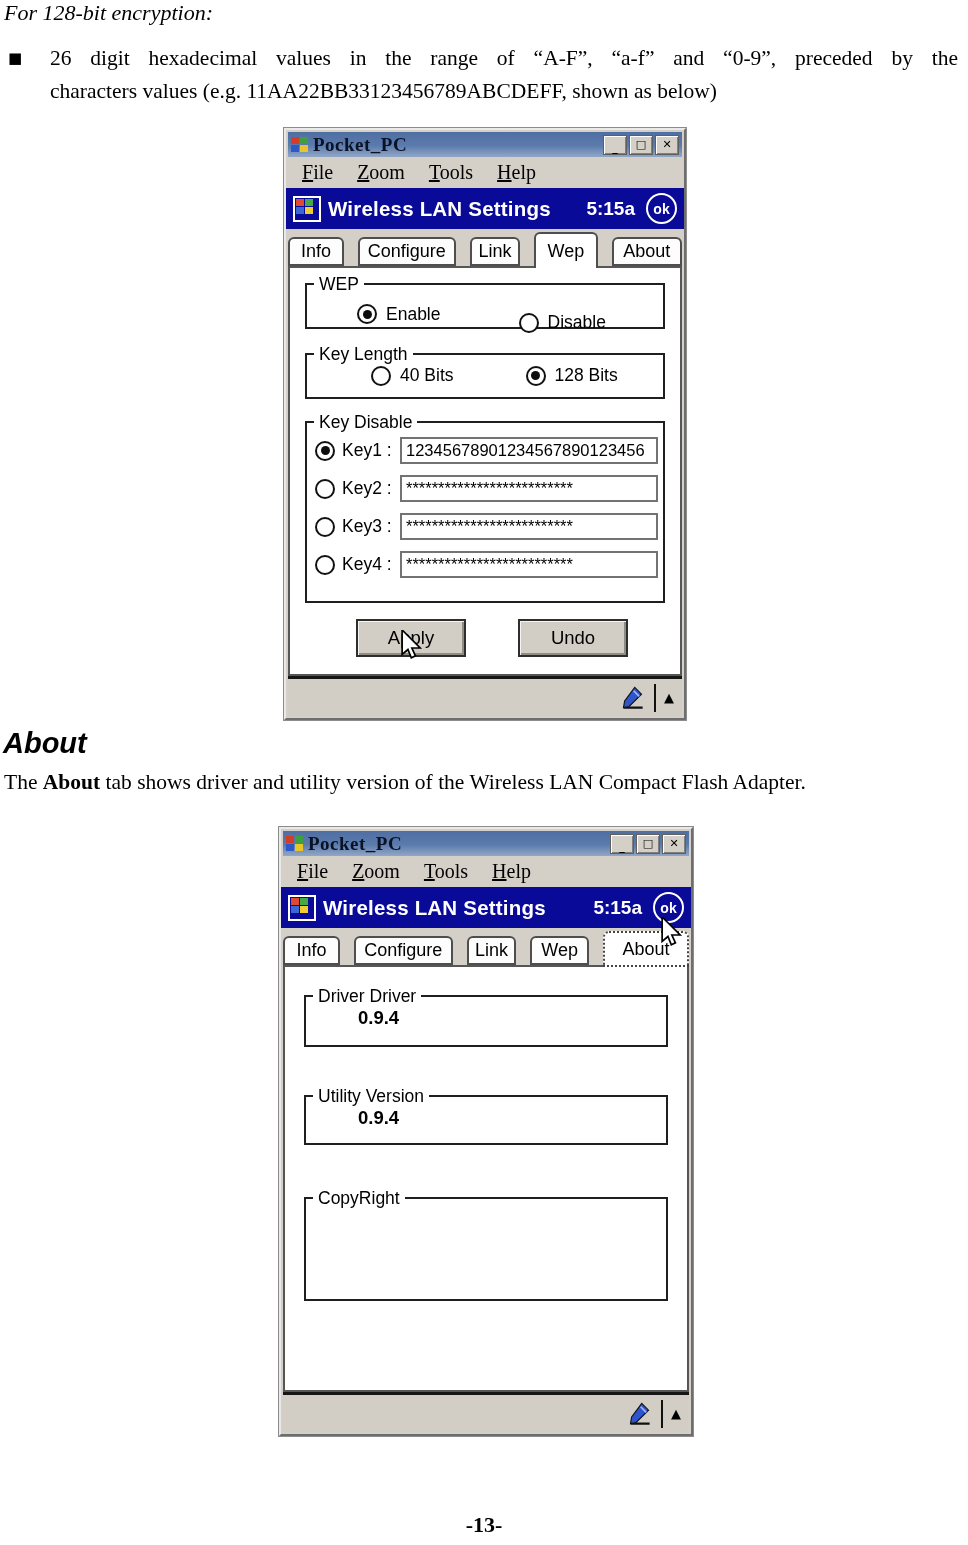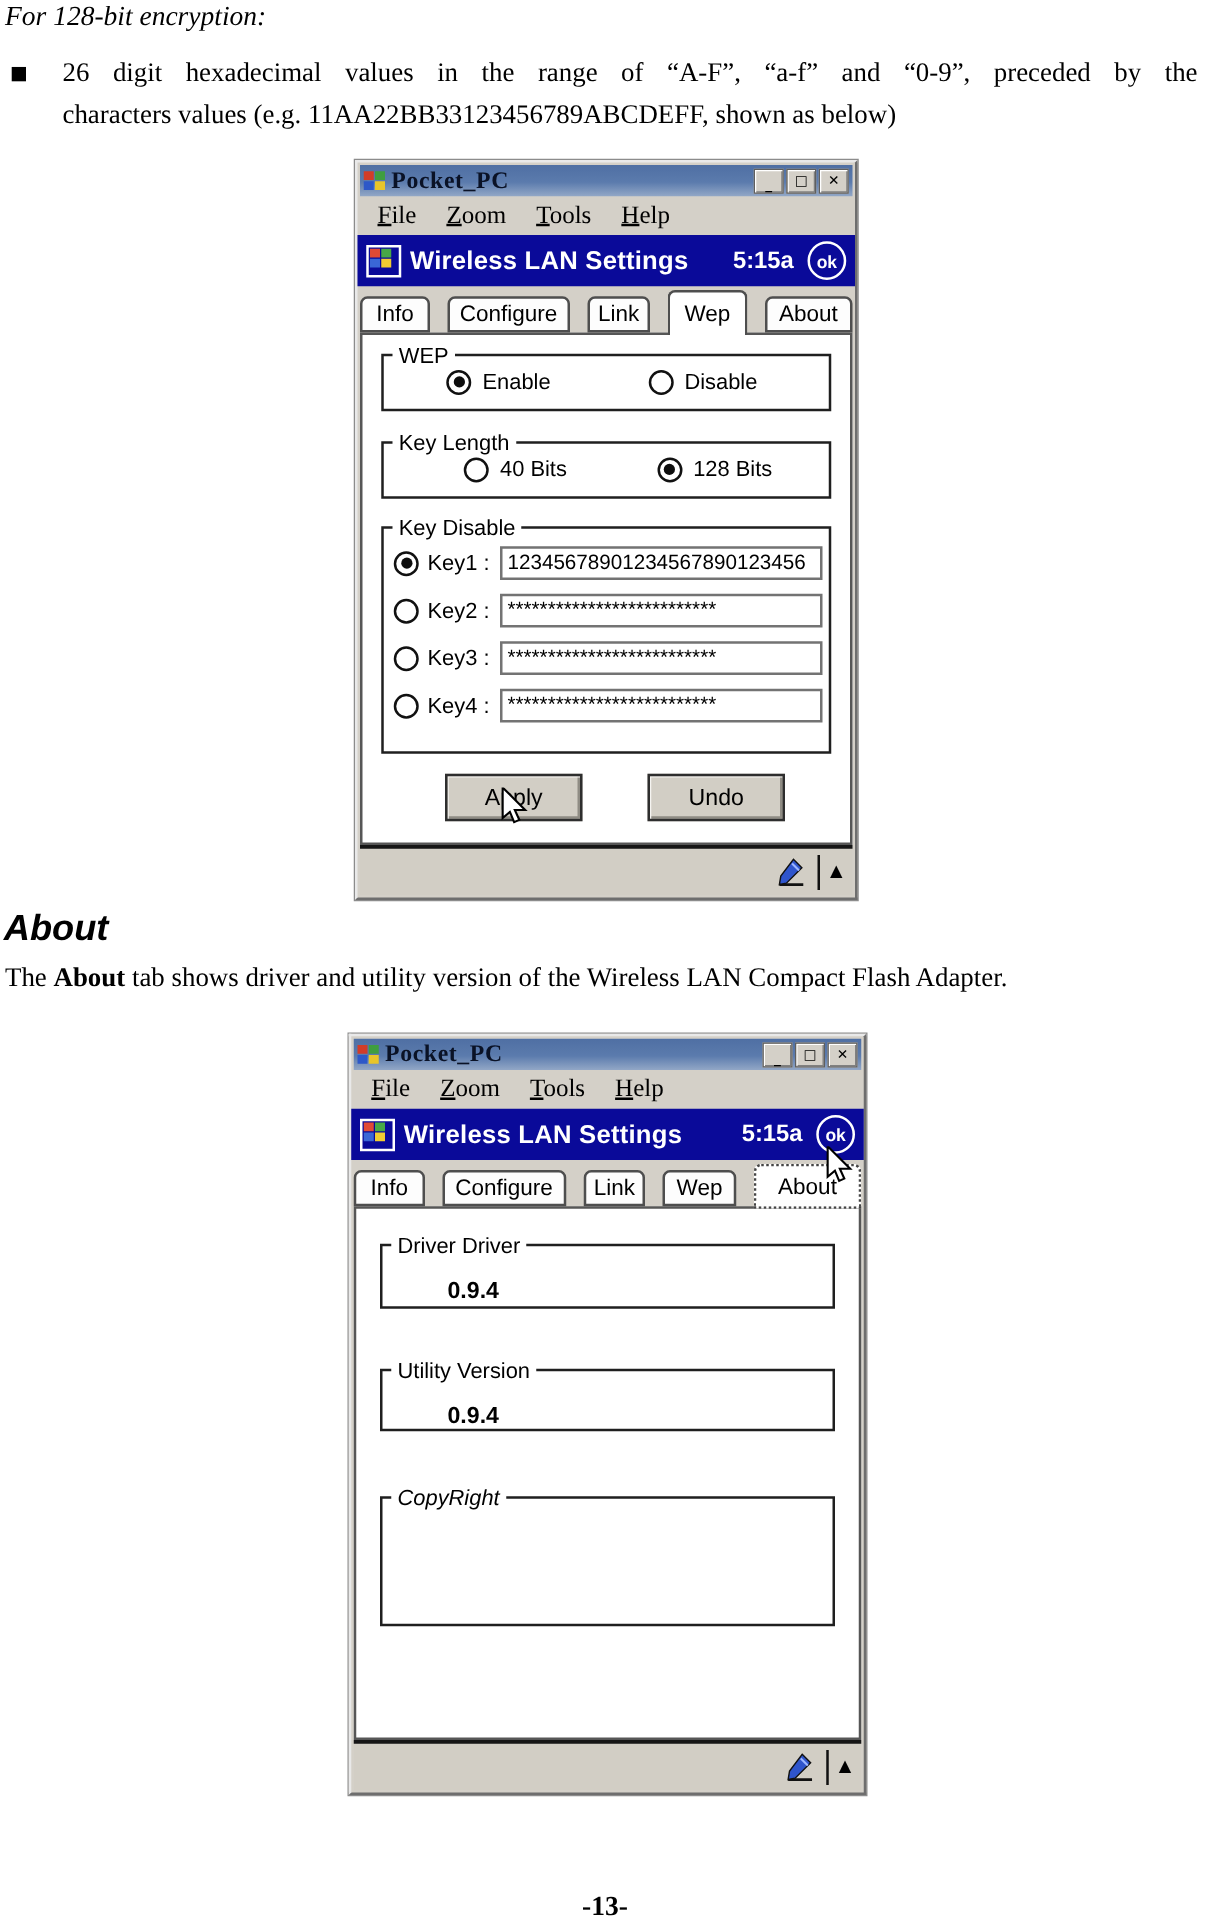--- a/index.html
+++ b/index.html
@@ -77,42 +77,42 @@
   .opt-row { display:flex; align-items:center; padding-top:10px; }
   .opt { display:flex; align-items:center; gap:9px; font-size:17.5px; }
   .key-row { display:flex; align-items:center; margin-top:5px; padding-left:8px; height:33px; }
   .key-label { font-size:17.5px; width:58px; margin-left:7px; }
   .field { width:258px; height:27px; border:2px solid #737373; background:#fff; box-sizing:border-box;
     font-family:"Liberation Sans", sans-serif; font-size:16.5px; padding:0 4px; color:#000; }
   .btn-row { display:flex; margin-top:16px; padding-left:66px; gap:52px; }
   .button { width:106px; height:34px; background:#d2cec5; border:2px solid #2e2e2e;
     box-shadow:inset 1px 1px 0 #f5f4f1, inset -2px -2px 0 #8f8c84;
     display:flex; justify-content:center; align-items:center; font-size:18.5px; }
-  .version-value { padding-left:52px; padding-top:24px; font-weight:bold; font-size:18.5px;
+  .version-value { padding-left:52px; padding-top:10px; font-weight:bold; font-size:18.5px;
     font-family:"Liberation Sans", sans-serif; }
   .cursor { position:absolute; z-index:9; }
 
   
   #wep-window { left:284px; top:128px; width:398px; height:588px; }
   #wep-window .groupbox { margin:0 15px; }
   #wep-window .gb-wep { margin-top:15px; height:46px; }
   #wep-window .gb-keylen { margin-top:24px; height:46px; }
   #wep-window .gb-keyset { margin-top:22px; height:182px; }
   .opt-enable { margin-left:50px; }
-  .opt-disable { margin-left:78px; }
+  .opt-disable { margin-left:78px;margin-top:17px; }
   .opt-40 { margin-left:64px; }
   .opt-128 { margin-left:72px; }
   .tw1-info{width:62px;} .tw1-conf{width:108px;} .tw1-link{width:56px;} .tw1-wep{width:70px;} .tw1-about{width:78px;}
 
   
   #about-window { left:279px; top:827px; width:410px; height:605px; }
   #about-window .groupbox { margin-left:19px; margin-right:19px; }
   #about-window .gb-driver { margin-top:28px; height:52px; }
   #about-window .gb-utility { margin-top:48px; height:50px; }
-  #about-window .gb-copyright { margin-top:52px; height:104px;font-style:italic; }
+  #about-window .gb-copyright { margin-top:52px; height:104px; }
   .tw2-info{width:62px;} .tw2-conf{width:108px;} .tw2-link{width:54px;} .tw2-wep{width:64px;} .tw2-about{width:94px;}
 </style>
 </head>
 <body>
 
 <div id="page">
 
   <div class="intro">For 128-bit encryption:</div>
 
   <div class="bullet-wrap">

